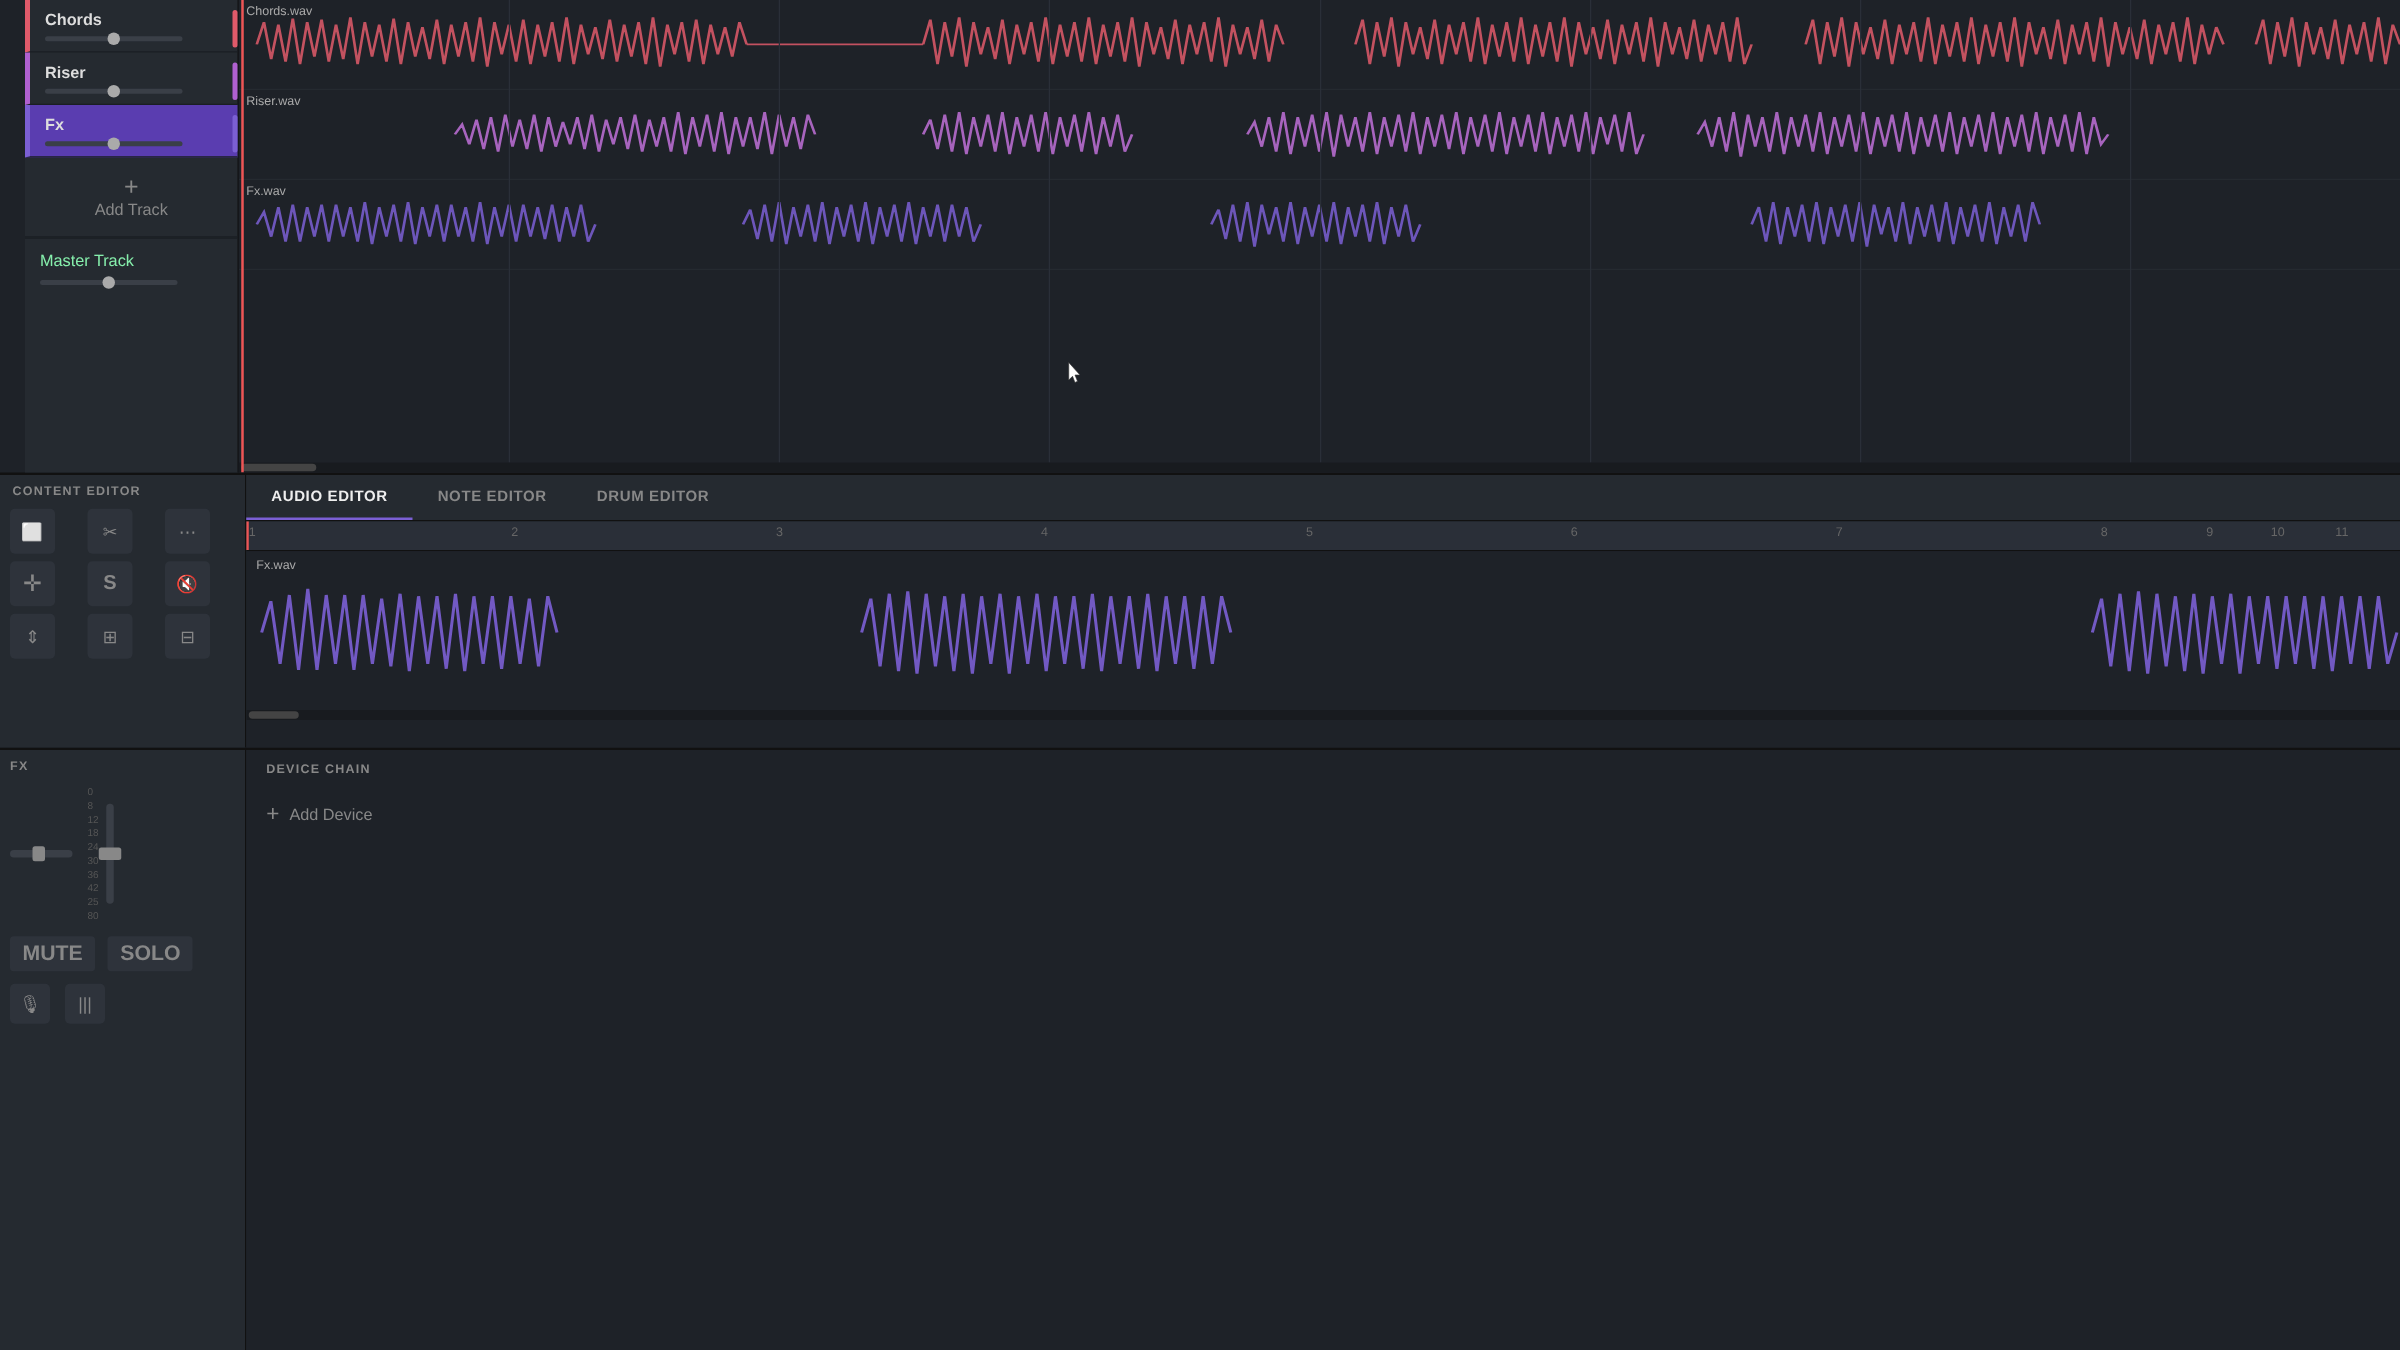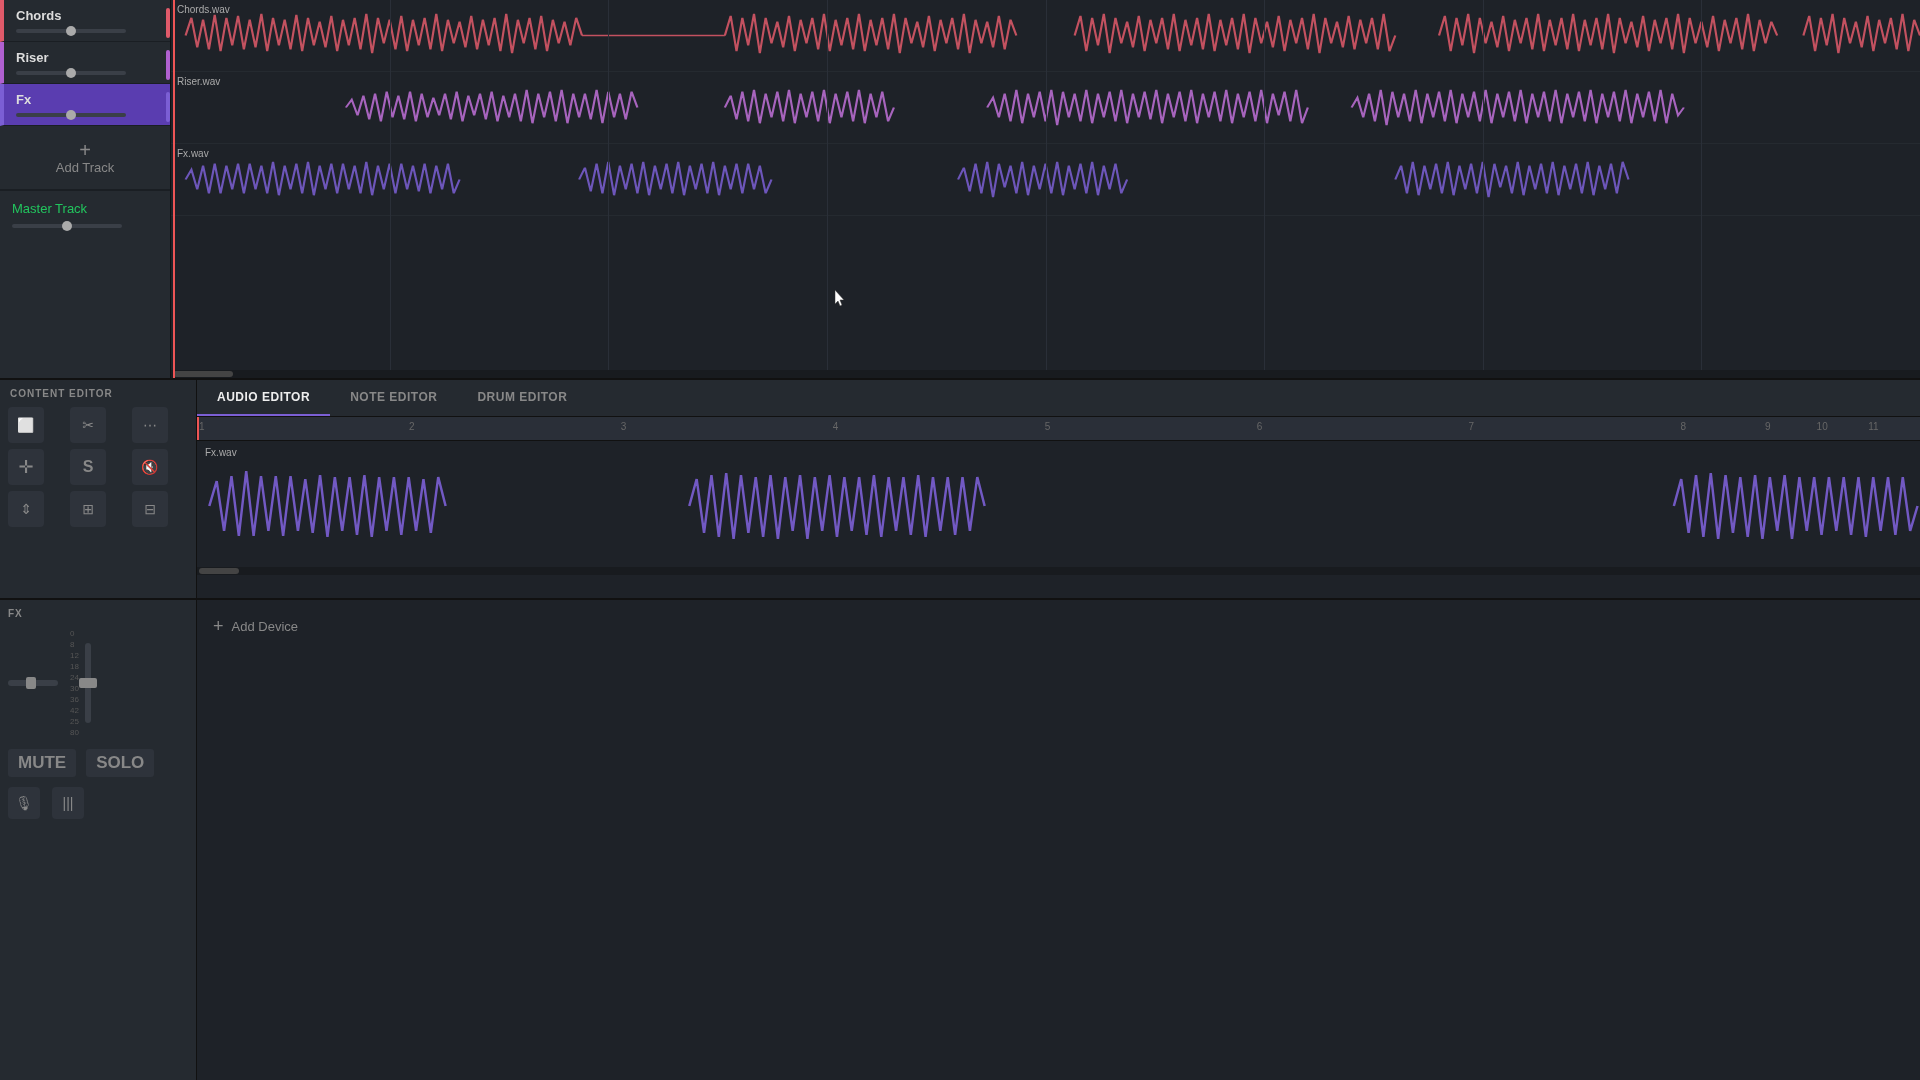--- a/index.html
+++ b/index.html
@@ -22,20 +22,21 @@
     }
 
     
     .track-list {
       width: 171px;
       flex-shrink: 0;
       background: #252a30;
       display: flex;
       flex-direction: column;
       border-right: 1px solid #111;
+      margin-left: 20px;
     }
 
     .track-item {
       padding: 8px 12px;
       border-bottom: 1px solid #1a1e23;
       cursor: pointer;
       position: relative;
     }
     .track-item.selected {
       background: #5a3db0;
@@ -88,21 +89,21 @@
       display: block;
       color: #888;
     }
 
     .master-track-section {
       padding: 10px 12px;
       border-top: 1px solid #1a1e23;
     }
     .master-track-label {
       font-size: 13px;
-      color: #22c55e;
+      color: #86efac;
       margin-bottom: 8px;
     }
 
     
     .timeline-area {
       flex: 1;
       background: #1e2228;
       display: flex;
       flex-direction: column;
       overflow: hidden;
@@ -617,19 +618,20 @@
       <div class="ms-btn">SOLO</div>
     </div>
 
     <div class="bottom-icons-row">
       <div class="tool-btn" style="width:32px; height:32px;" title="Record">🎙</div>
       <div class="tool-btn" style="width:32px; height:32px;" title="EQ">|||</div>
     </div>
   </div>
 
   <div class="device-chain-panel">
+    <div class="device-chain-label">DEVICE CHAIN</div>
     <div class="add-device-btn">
       <span class="add-device-plus">+</span>
       <span>Add Device</span>
     </div>
   </div>
 
 </div>
 
 </body></html>

